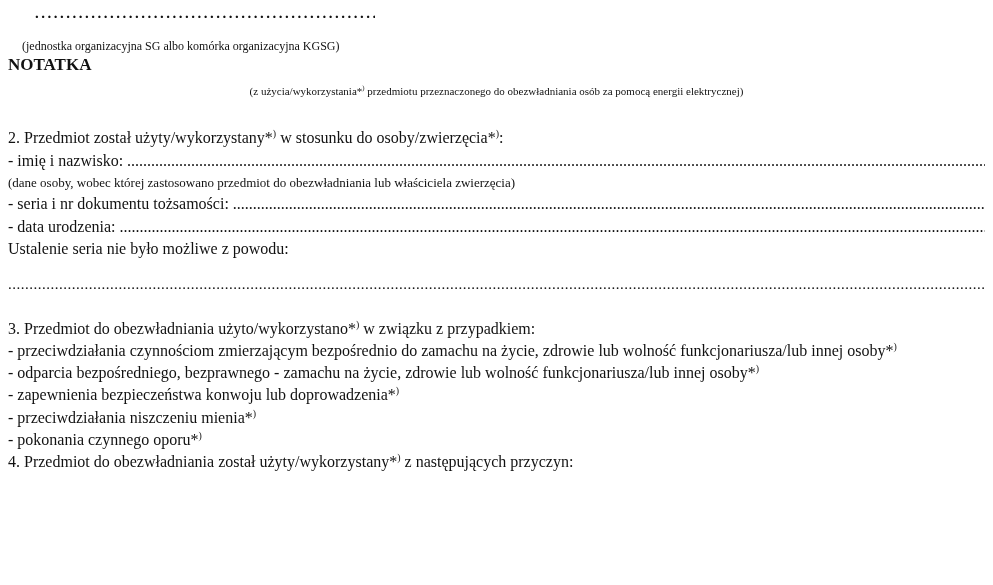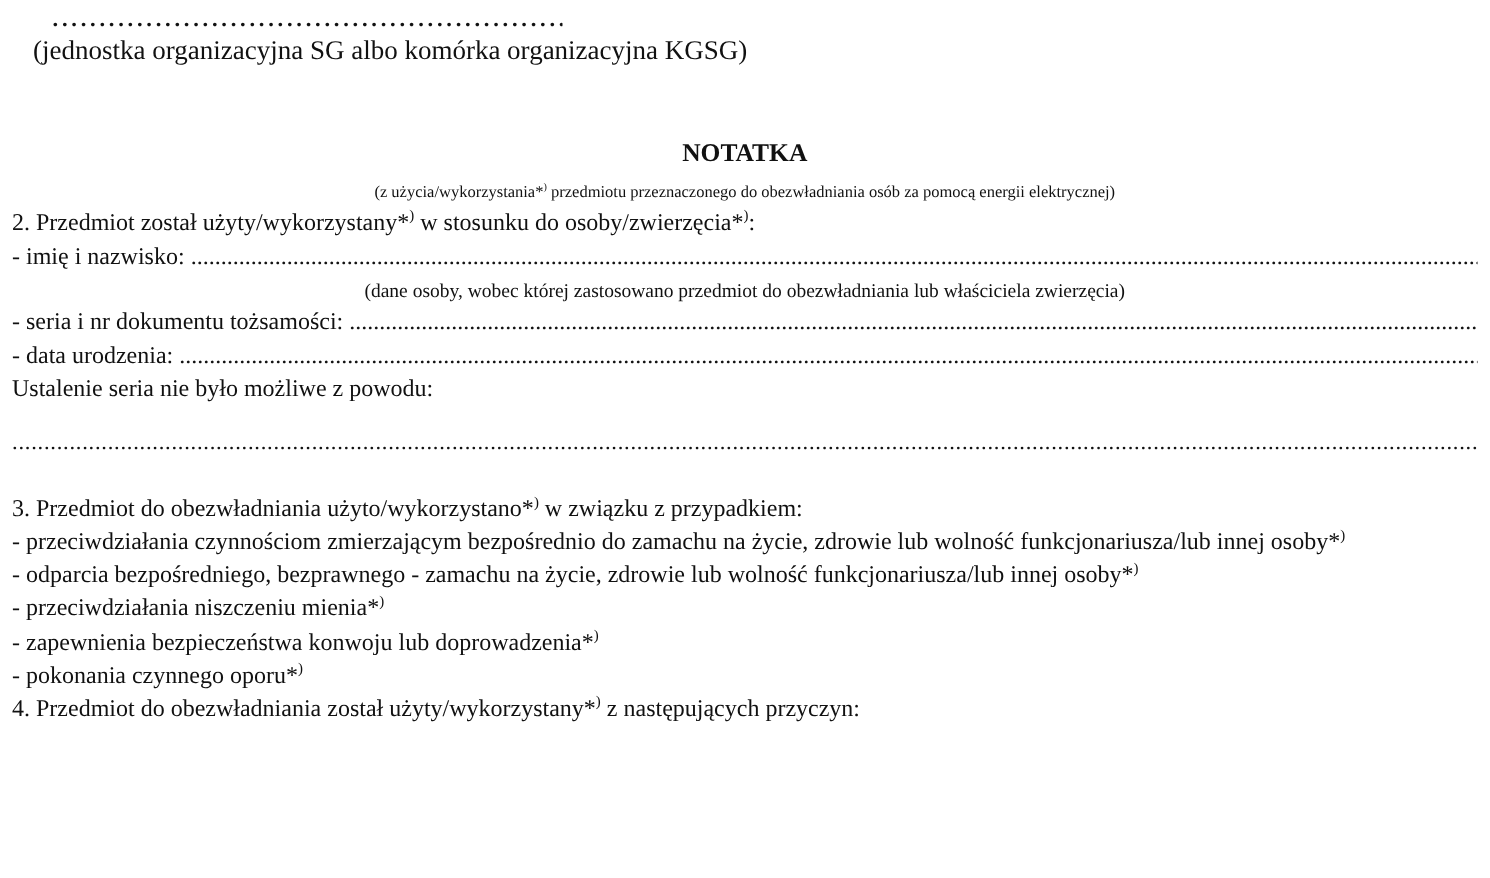--- a/index.html
+++ b/index.html
@@ -11,30 +11,30 @@
     overflow: hidden;
   }
   .doc { padding: 6px 8px 0 8px; width: 977px; }
   sup { font-size: 0.62em; vertical-align: super; line-height: 0; }
 
   .top-dots {
     margin-left: 27px; width: 340px;
     font-weight: bold; font-size: 15px; letter-spacing: 2.5px;
     white-space: nowrap; overflow: hidden; line-height: 15px;
   }
-  .top-caption { margin: 4px 0 0 14px; font-size: 18px; line-height: 17px; }
+  .top-caption { margin: 17px 0 0 14px; font-size: 12px; line-height: 17px; }
 
-  .title { margin-top: 50px; text-align: center; font-weight: bold; font-size: 17px; line-height: 20px; }
+  .title { font-weight: bold; font-size: 17px; line-height: 20px; }
   .subtitle { margin-top: 7px; text-align: center; font-weight: normal; font-size: 11px; line-height: 19px; }
 
   .item1 { margin: 32px 0 0 30px; white-space: pre; line-height: 20px; }
 
-  .s2 { }
+  .s2 { margin-top: 26px; }
   .line { line-height: 22.5px; white-space: nowrap; overflow: hidden; width: 977px; }
-  .center-small { text-align: center; font-size: 13px; line-height: 21px; white-space: nowrap; overflow: hidden; }
+  .center-small { font-size: 13px; line-height: 21px; white-space: nowrap; overflow: hidden; }
 
   .sep { margin-top: 13px; font-size: 15px; letter-spacing: 0.5px; line-height: 21px; white-space: nowrap; overflow: hidden; width: 977px; }
 
   .s3 { margin-top: 23px; }
   .s3 .line, .s4 .line { line-height: 22.3px; }
 </style>
 </head>
 <body>
 
 <div class="doc">
@@ -53,22 +53,22 @@
     <div class="line">- seria i nr dokumentu tożsamości: ........................................................................................................................................................................................................................................................................................</div>
     <div class="line">- data urodzenia: ........................................................................................................................................................................................................................................................................................</div>
     <div class="line">Ustalenie seria nie było możliwe z powodu:</div>
     <div class="sep">............................................................................................................................................................................................................................................................................................................................................................................................</div>
   </div>
 
   <div class="s3">
     <div class="line">3. Przedmiot do obezwładniania  użyto/wykorzystano*<sup>)</sup> w związku z przypadkiem:</div>
     <div class="line">- przeciwdziałania czynnościom zmierzającym bezpośrednio do zamachu na życie, zdrowie lub wolność funkcjonariusza/lub innej osoby*<sup>)</sup></div>
     <div class="line">- odparcia bezpośredniego, bezprawnego - zamachu na życie, zdrowie lub wolność funkcjonariusza/lub innej osoby*<sup>)</sup></div>
+    <div class="line">- zapewnienia bezpieczeństwa konwoju lub doprowadzenia*<sup>)</sup></div>
     <div class="line">- przeciwdziałania niszczeniu mienia*<sup>)</sup></div>
-    <div class="line">- zapewnienia bezpieczeństwa konwoju lub doprowadzenia*<sup>)</sup></div>
     <div class="line">- pokonania czynnego oporu*<sup>)</sup></div>
   </div>
 
   <div class="s4">
     <div class="line">4. Przedmiot do obezwładniania  został użyty/wykorzystany*<sup>)</sup> z następujących przyczyn:</div>
   </div>
 
 </div>
 
 </body></html>

